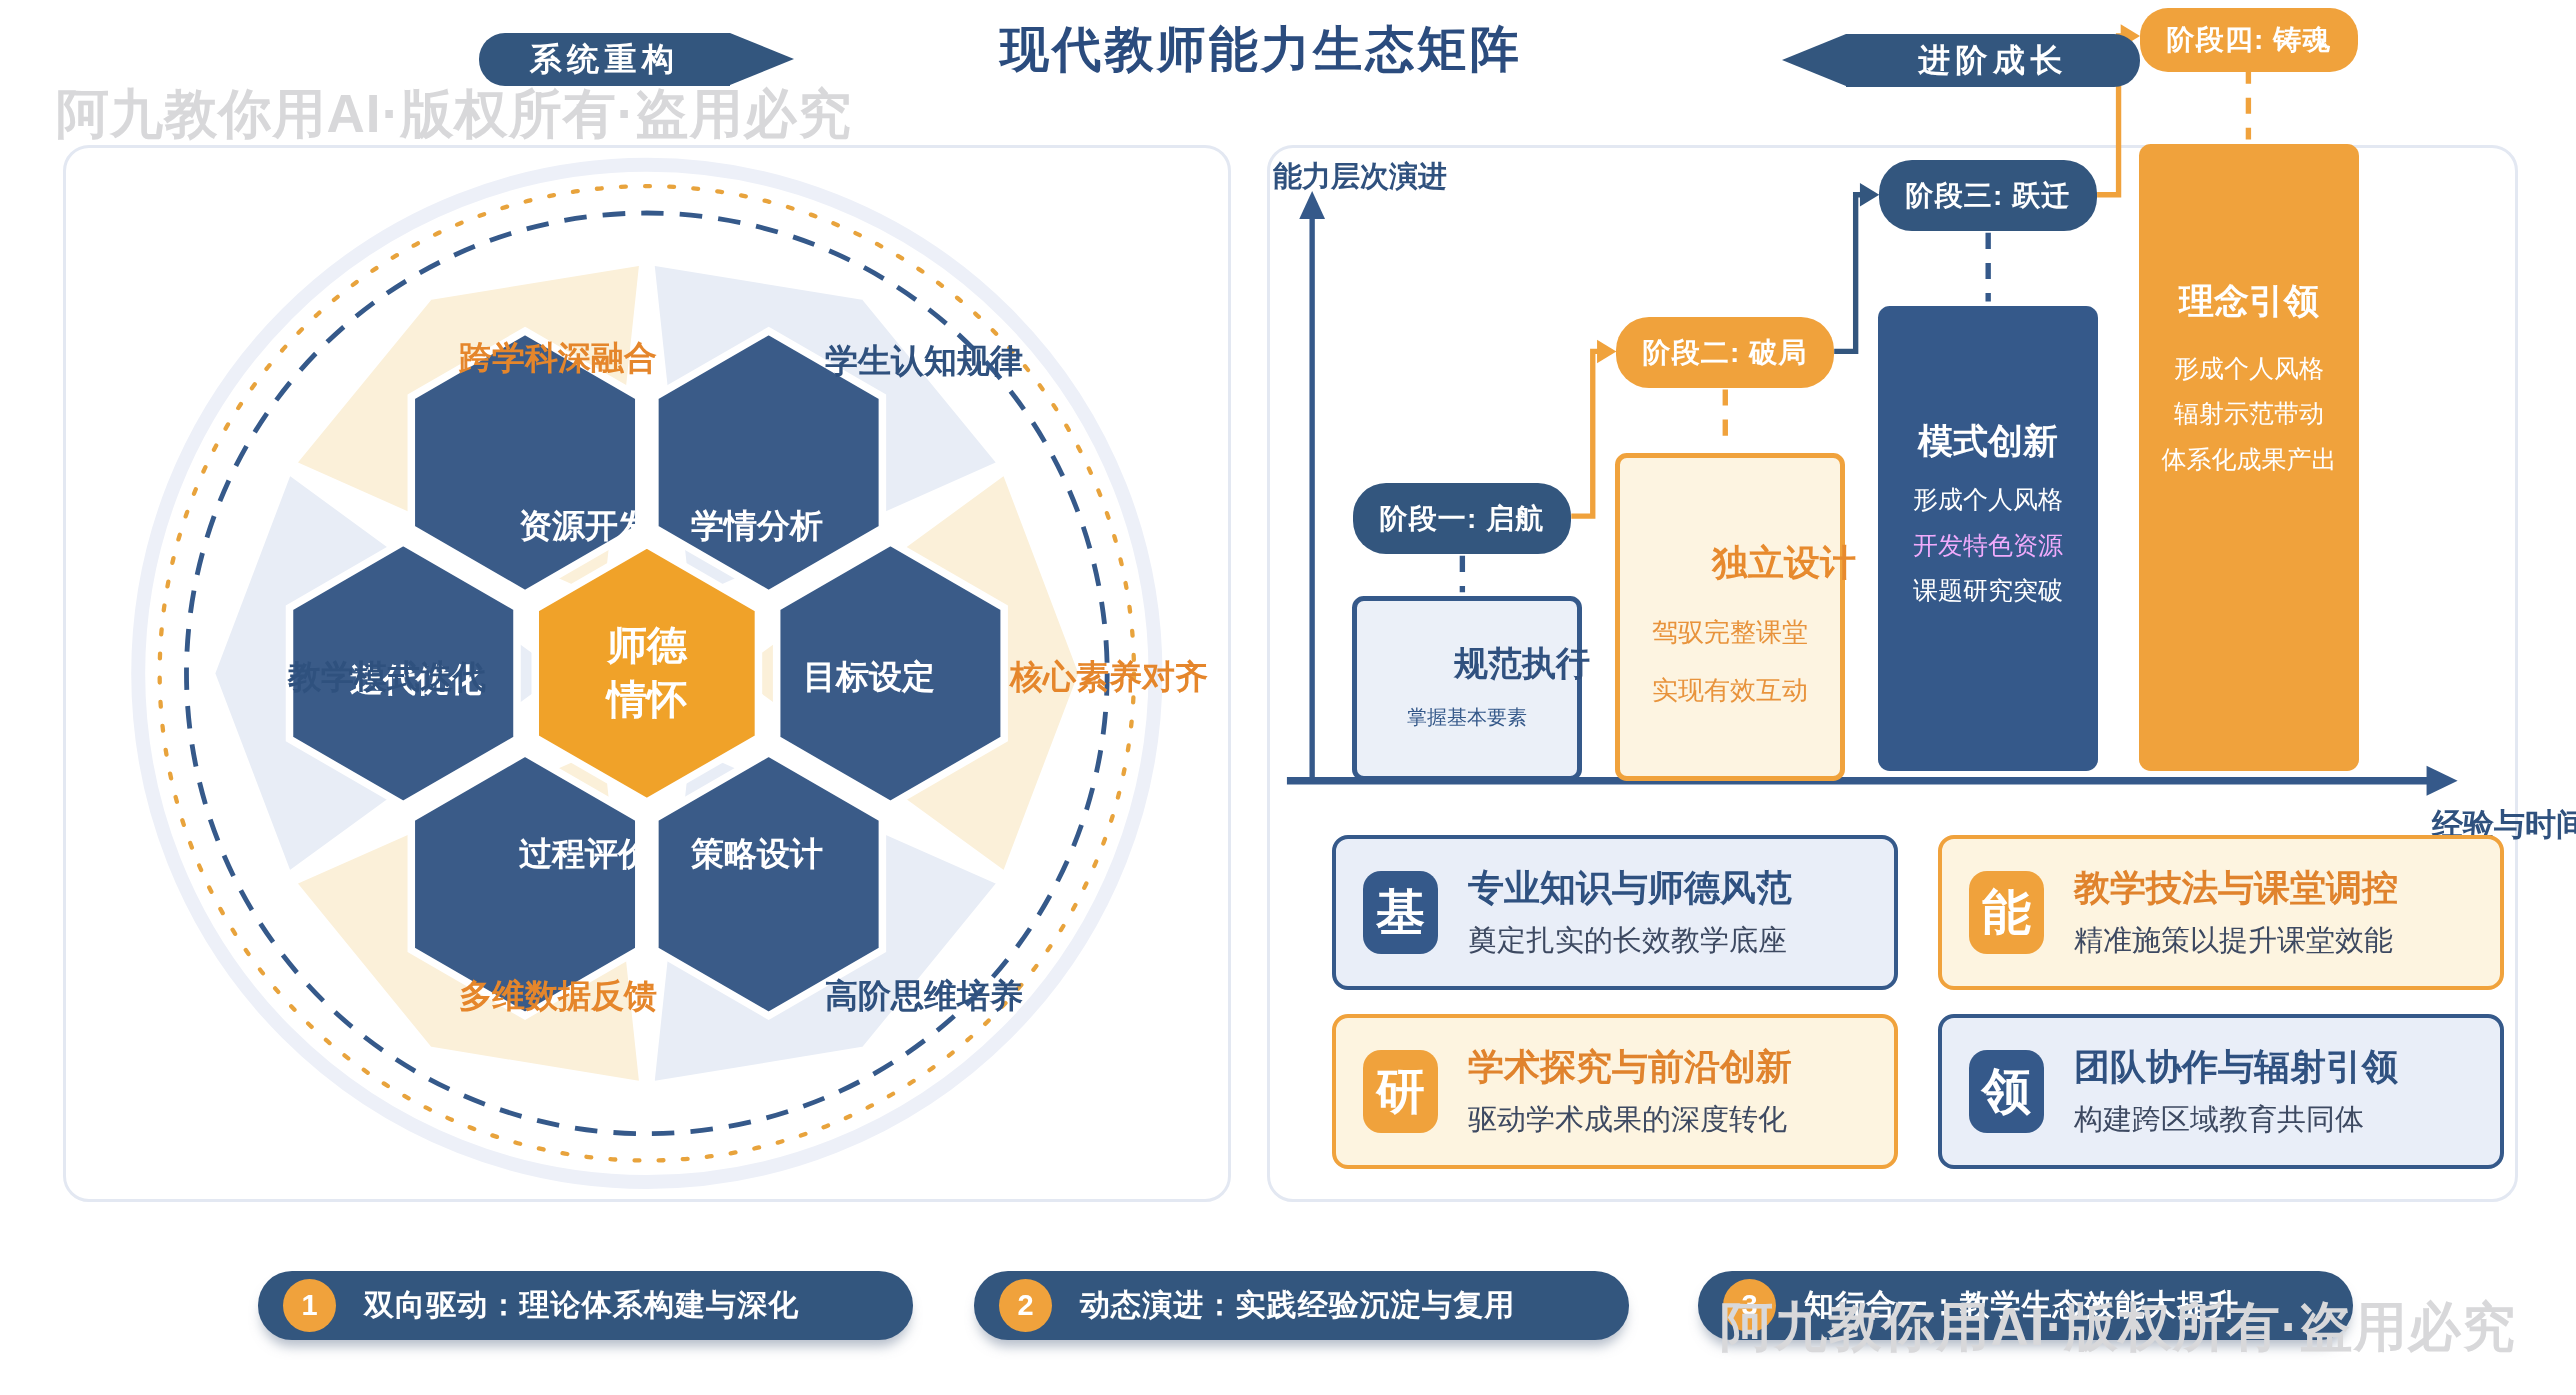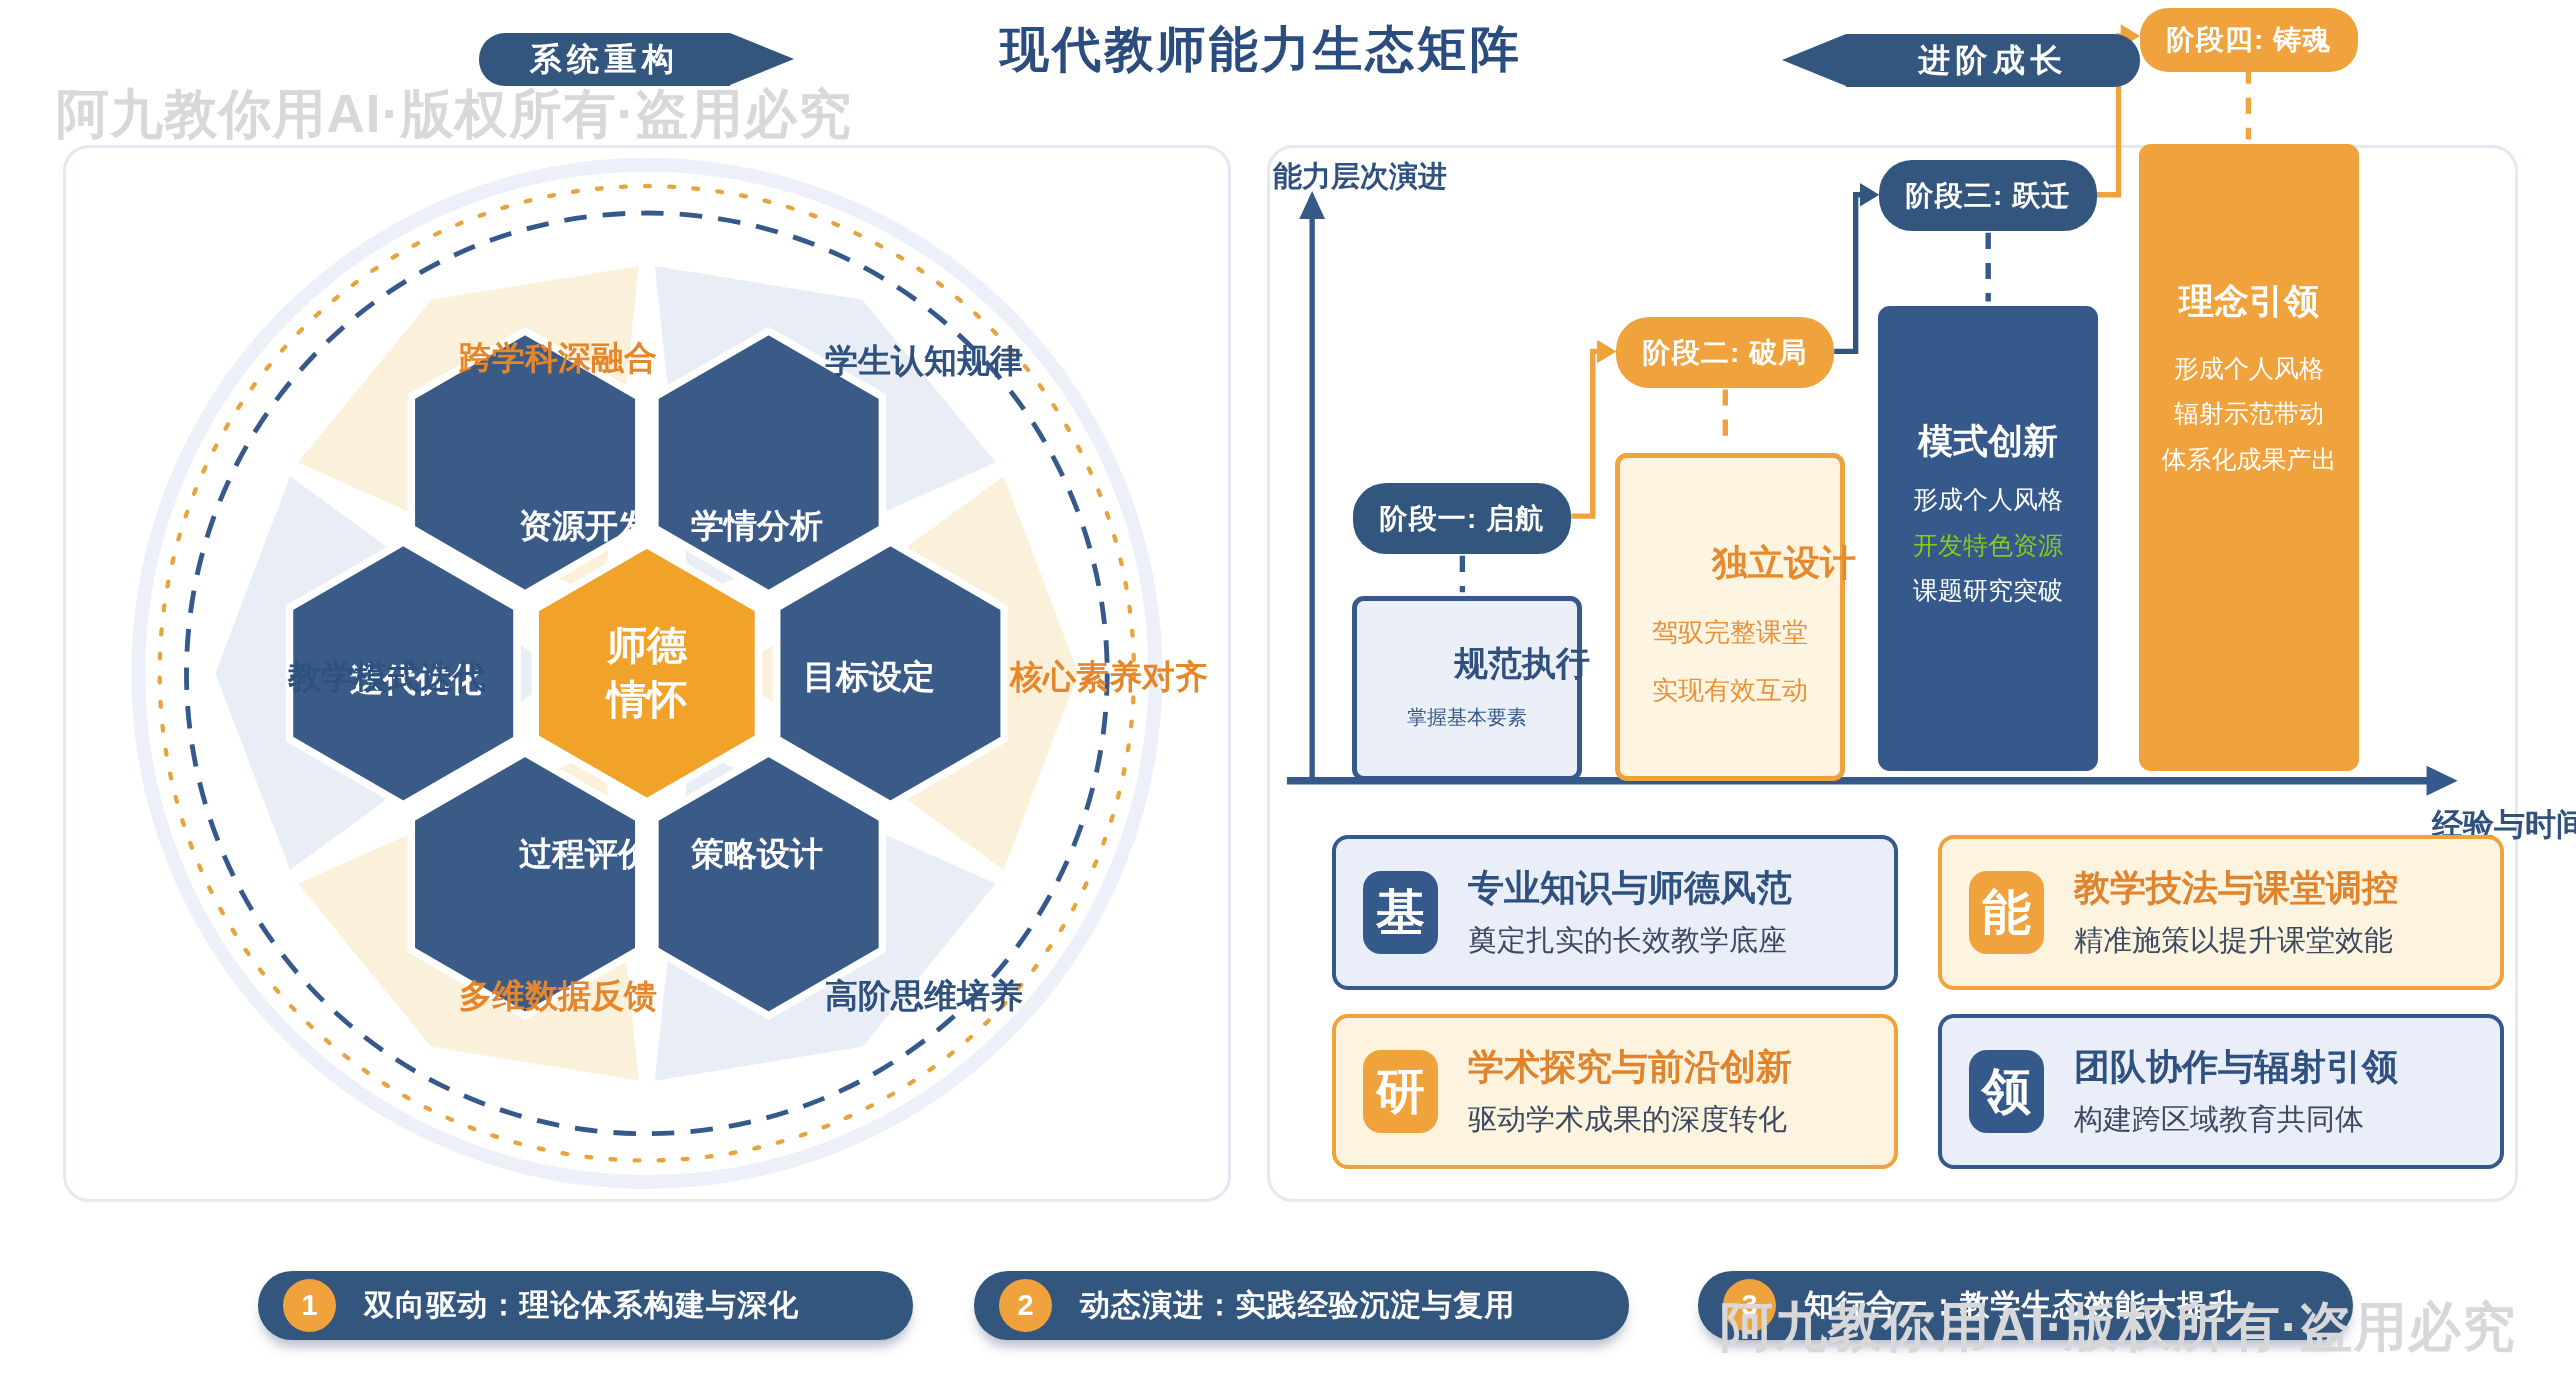--- a/index.html
+++ b/index.html
@@ -164,21 +164,21 @@
 
   <div class="bar" style="left:1615px;top:453px;width:220px;height:318px;background:#FDF4E1;border:5.4px solid #F0A23C;">
     <div class="bar-title" style="right:-16px;top:81px;font-size:36px;color:#E78A2E;">独立设计</div>
     <div class="bar-sub" style="top:157px;font-size:26px;color:#E8933C;">驾驭完整课堂</div>
     <div class="bar-sub" style="top:215px;font-size:26px;color:#E8933C;">实现有效互动</div>
   </div>
 
   <div class="bar" style="left:1878px;top:306px;width:220px;height:465px;background:#35598A;">
     <div class="bar-title" style="left:0;width:100%;text-align:center;top:112px;font-size:35px;color:#fff;">模式创新</div>
     <div class="bar-sub" style="top:177px;font-size:25px;color:#fff;">形成个人风格</div>
-    <div class="bar-sub" style="top:223px;font-size:25px;color:#84cc16;">开发特色资源</div>
+    <div class="bar-sub" style="top:223px;font-size:25px;color:#f0abfc;">开发特色资源</div>
     <div class="bar-sub" style="top:268px;font-size:25px;color:#fff;">课题研究突破</div>
   </div>
 
   <div class="bar" style="left:2139px;top:144px;width:220px;height:627px;background:#F0A23C;">
     <div class="bar-title" style="left:0;width:100%;text-align:center;top:134px;font-size:35px;color:#fff;">理念引领</div>
     <div class="bar-sub" style="top:208px;font-size:25px;color:#fff;">形成个人风格</div>
     <div class="bar-sub" style="top:253px;font-size:25px;color:#fff;">辐射示范带动</div>
     <div class="bar-sub" style="top:299px;font-size:25px;color:#fff;">体系化成果产出</div>
   </div>
 

